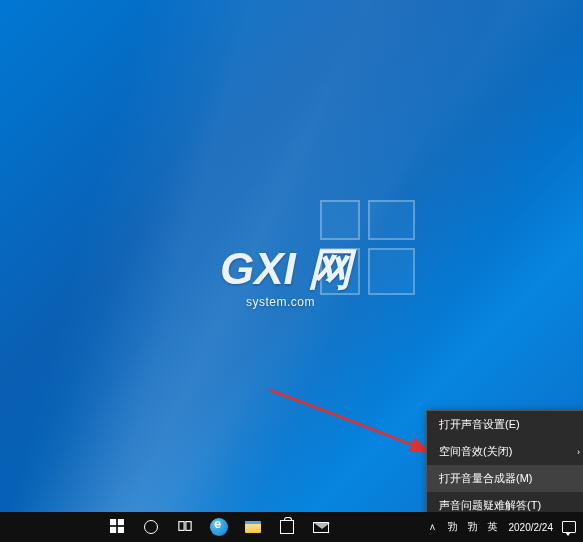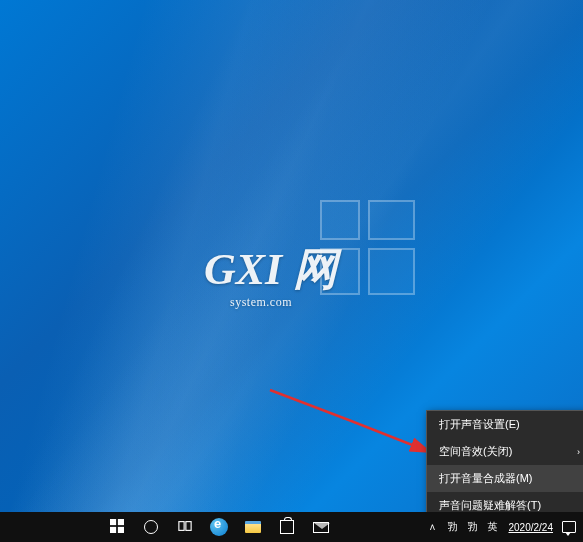--- a/index.html
+++ b/index.html
@@ -40,27 +40,26 @@
       border: 2px solid rgba(255,255,255,0.6);
       background: rgba(120,200,255,0.15);
     }
     .ws1 { top: 0; left: 0; width: 40px; height: 40px; }
     .ws2 { top: 0; left: 48px; width: 47px; height: 40px; }
     .ws3 { top: 48px; left: 0; width: 40px; height: 47px; }
     .ws4 { top: 48px; left: 48px; width: 47px; height: 47px; }
     .watermark {
       position: absolute;
       top: 240px;
-      left: 204px;
+      left: 220px;
       color: rgba(255,255,255,0.92);
       font-size: 26px;
       font-weight: bold;
       font-style: italic;
       text-shadow: 0 1px 3px rgba(0,0,0,0.3);
-      font-family: Liberation Serif, serif;
     }
     .watermark .main { font-size: 44px; }
     .watermark .sub {
       display: block;
       font-size: 12px;
       font-style: normal;
       font-weight: normal;
       margin-top: -4px;
       margin-left: 26px;
       letter-spacing: 0.5px;
@@ -140,21 +139,20 @@
     }
     .tray-text {
       padding: 0 5px;
       font-size: 10px;
       cursor: pointer;
     }
     .clock {
       padding: 0 6px;
       font-size: 10px;
       cursor: pointer;
-      text-decoration: underline;
     }
     .start-icon svg { width: 14px; height: 14px; fill: #fff; }
     .cortana-circle {
       width: 14px; height: 14px;
       border: 1.5px solid #fff;
       border-radius: 50%;
     }
     .taskview svg { width: 14px; height: 14px; stroke: #fff; fill: none; }
     .edge-icon {
       width: 18px; height: 18px;

